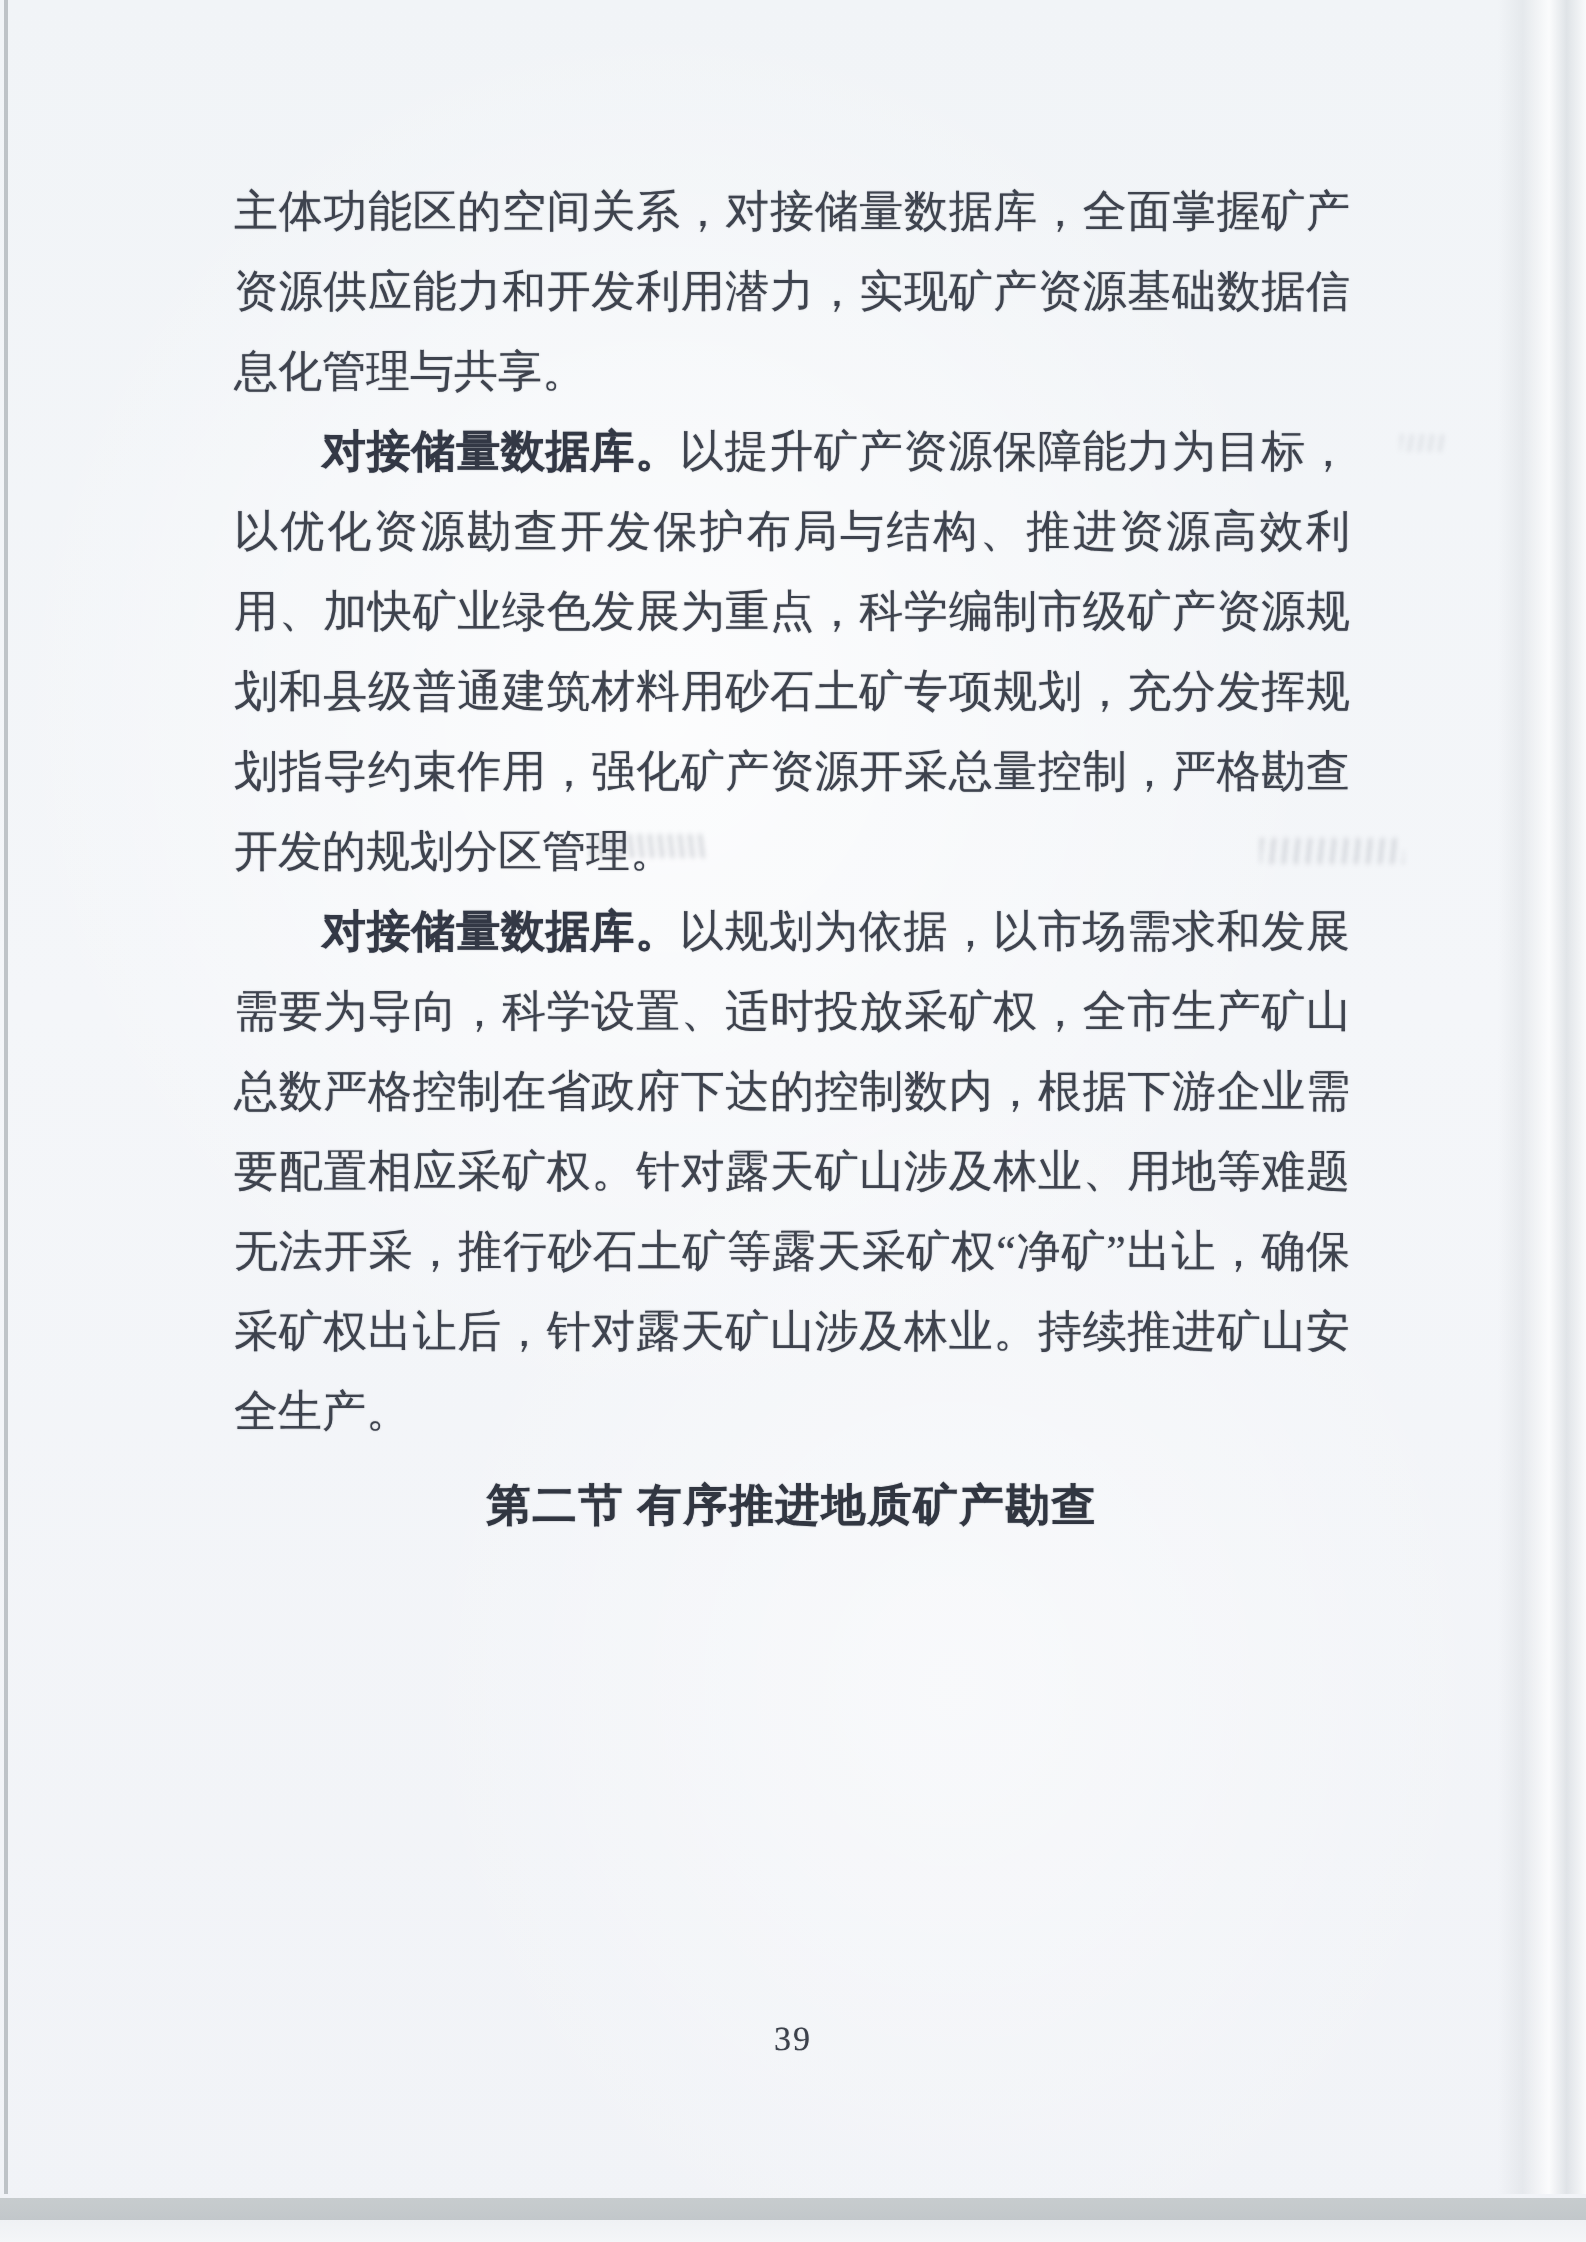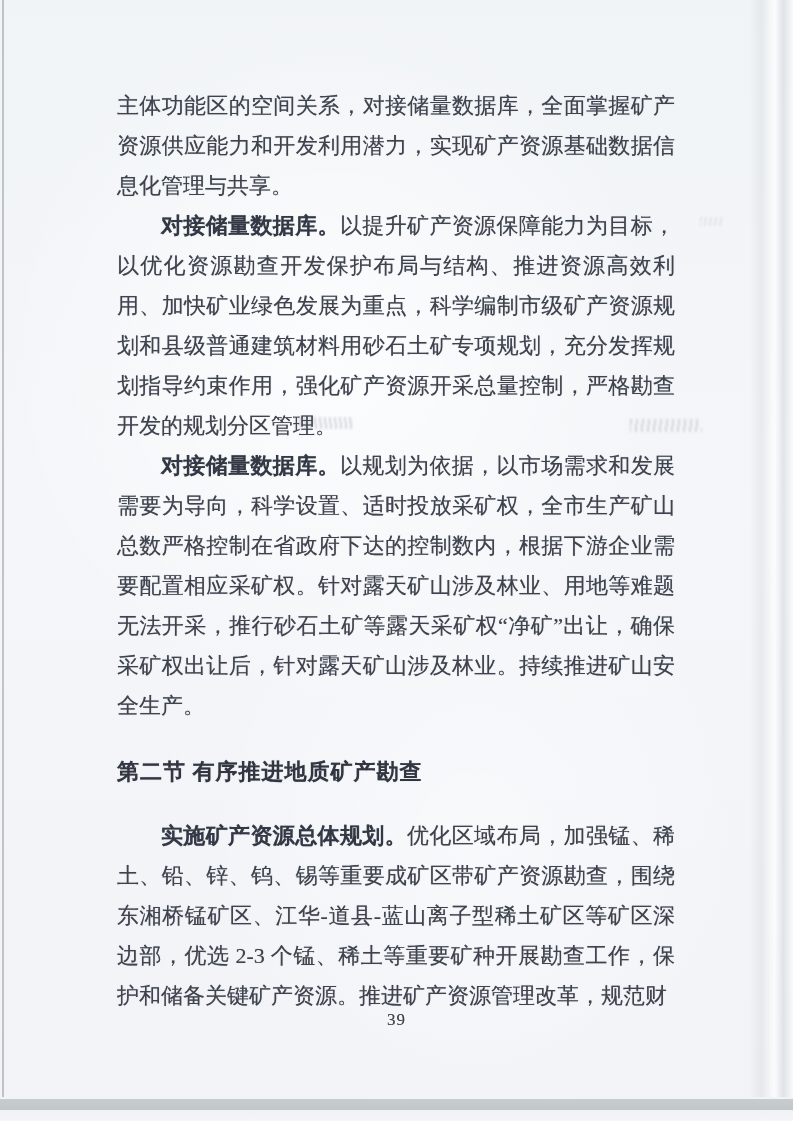--- a/index.html
+++ b/index.html
@@ -28,26 +28,26 @@
     line-height: 40px;
     color: #3e434e;
     text-align: justify;
     text-justify: inter-ideograph;
     text-indent: 44px;
     text-shadow: 0 0 0.7px rgba(62, 67, 78, 0.55);
   }
   .para.no-indent { text-indent: 0; }
   .para .lead { font-weight: 700; color: #333845; }
   .heading {
-    margin: 26px 0 24px 0;
+    margin: 7px 0 24px 0;
     font-size: 22px;
     line-height: 40px;
     font-weight: 700;
     color: #313641;
-    text-align: left;
+    text-align: center;
     letter-spacing: 1px;
     text-indent: 0;
     text-shadow: 0 0 0.7px rgba(49, 54, 65, 0.55);
   }
   .page-number {
     position: absolute;
     left: 0; top: 1010px; width: 100%;
     text-align: center;
     font-size: 17px;
     color: #3c414b;
@@ -101,21 +101,20 @@
   <div class="text-block">
 
     <p class="para no-indent"><span>主体功能区的空间关系，对接储量数据库，全面掌握矿产资源供应能力和开发利用潜力，实现矿产资源基础数据信息化管理与共享。</span></p>
 
     <p class="para"><span class="lead">对接储量数据库。</span><span>以提升矿产资源保障能力为目标，以优化资源勘查开发保护布局与结构、推进资源高效利用、加快矿业绿色发展为重点，科学编制市级矿产资源规划和县级普通建筑材料用砂石土矿专项规划，充分发挥规划指导约束作用，强化矿产资源开采总量控制，严格勘查开发的规划分区管理。</span></p>
 
     <p class="para"><span class="lead">对接储量数据库。</span><span>以规划为依据，以市场需求和发展需要为导向，科学设置、适时投放采矿权，全市生产矿山总数严格控制在省政府下达的控制数内，根据下游企业需要配置相应采矿权。针对露天矿山涉及林业、用地等难题无法开采，推行砂石土矿等露天采矿权“净矿”出让，确保采矿权出让后，针对露天矿山涉及林业。持续推进矿山安全生产。</span></p>
 
     <h2 class="heading">第二节 有序推进地质矿产勘查</h2>
 
-    <p class="para"><span class="lead">实施矿产资源总体规划。</span><span>优化区域布局，加强锰、稀土、铅、锌、钨、锡等重要成矿区带矿产资源勘查，围绕东湘桥锰矿区、江华-道县-蓝山离子型稀土矿区等矿区深边部，优选 2-3 个锰、稀土等重要矿种开展勘查工作，保护和储备关键矿产资源。推进矿产资源管理改革，规范财</span></p>
 
   </div>
 
   <div class="page-number">39</div>
 
   <div class="smudge smudge-after-para2"></div>
   <div class="smudge smudge-right-margin"></div>
   <div class="smudge smudge-line-end"></div>
 
   <div class="edge-left"></div>

